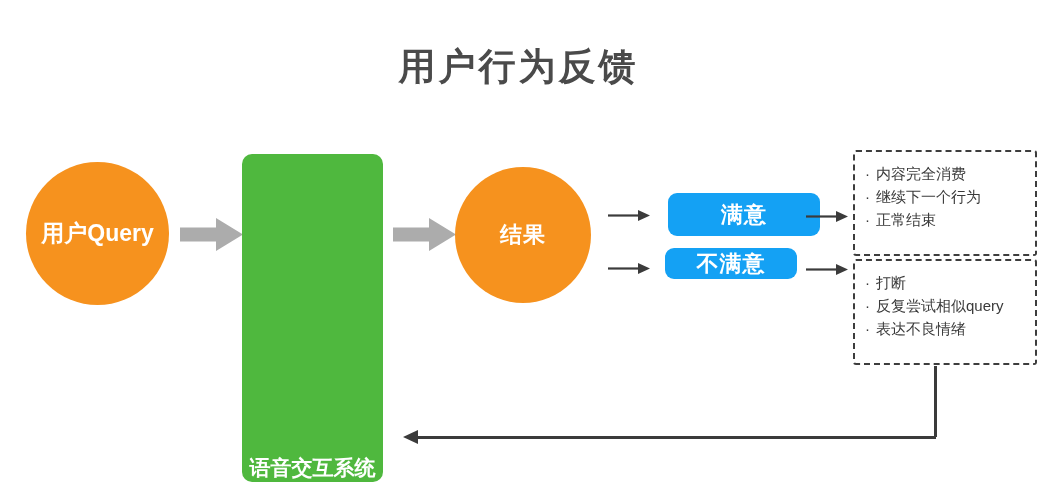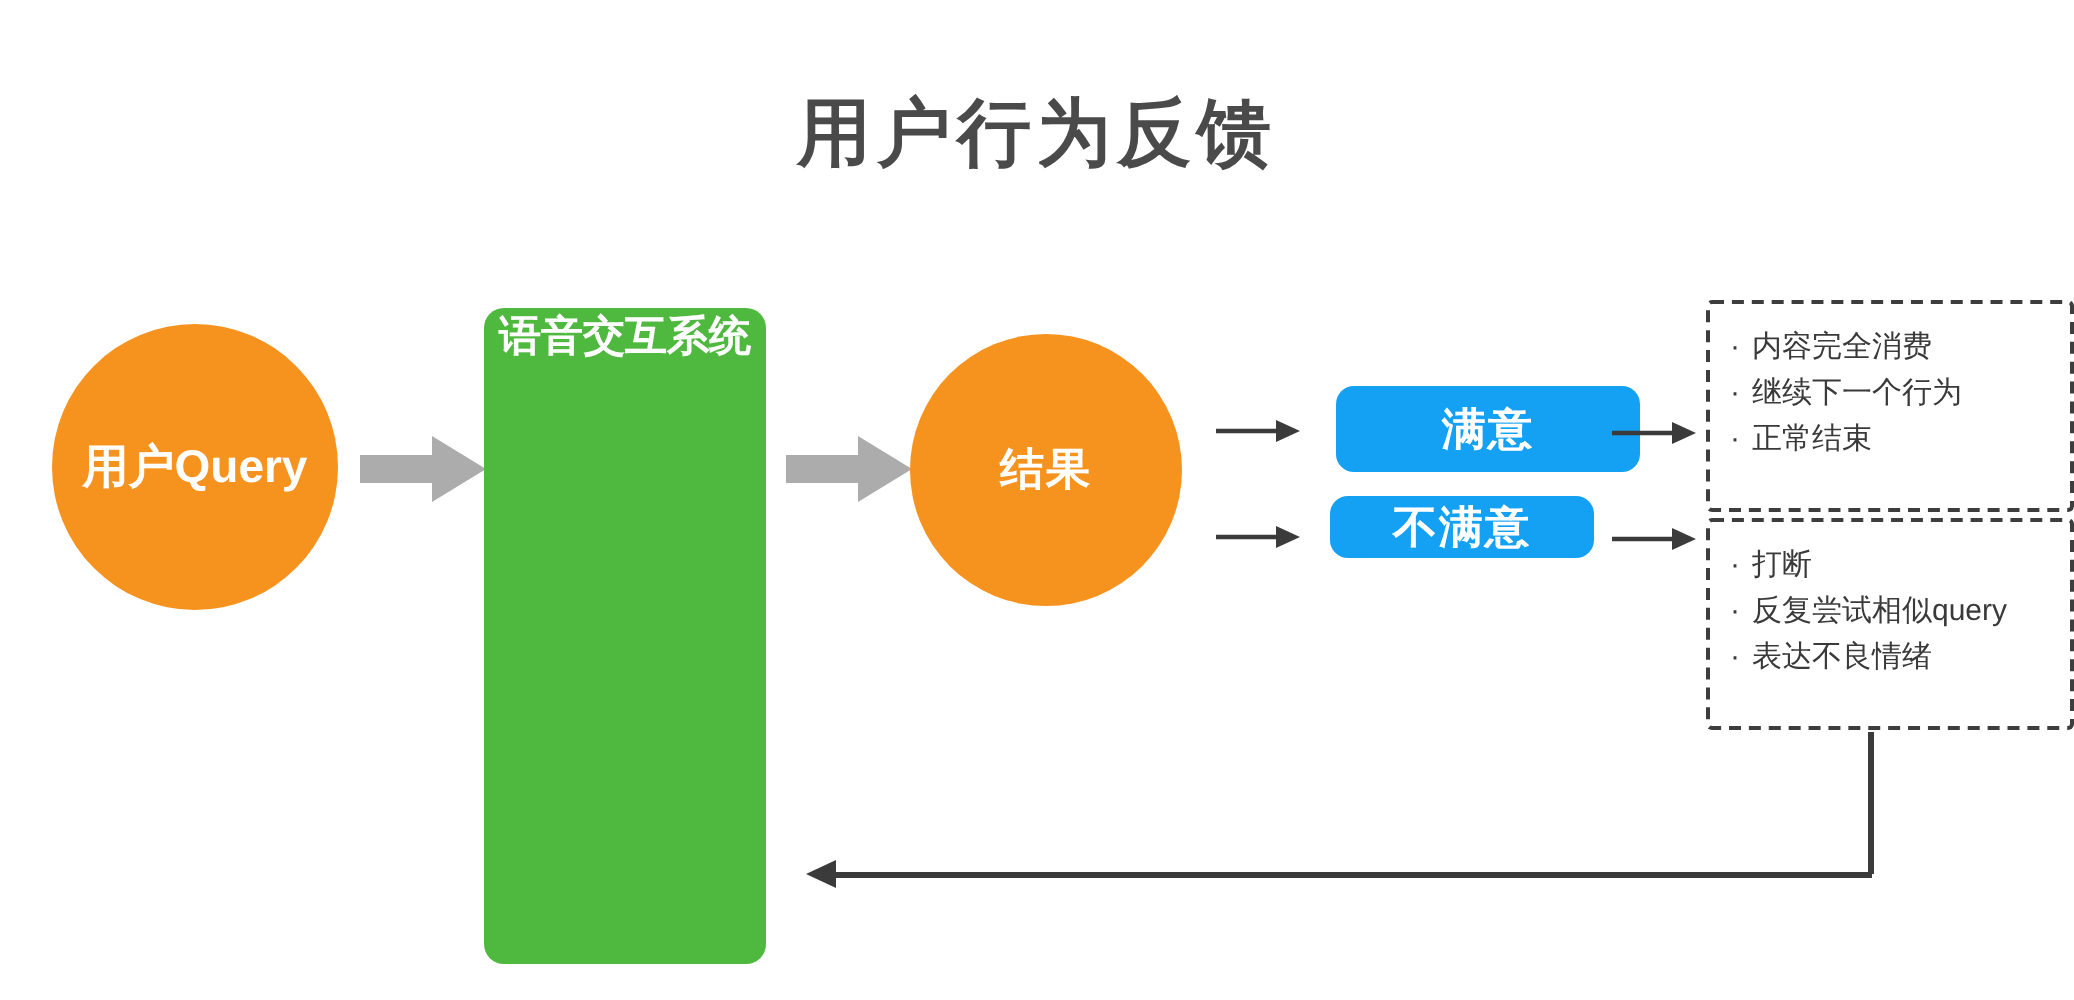--- a/index.html
+++ b/index.html
@@ -23,21 +23,21 @@
     background:#f6921e;border-radius:50%;
     display:flex;align-items:center;justify-content:center;
     color:#fff;font-weight:bold;
   }
   .circle.c1{left:26px;top:162px;width:143px;height:143px;font-size:23px;}
   .circle.c2{left:455px;top:167px;width:136px;height:136px;font-size:22px;letter-spacing:1px;}
   
   .system{
     left:242px;top:154px;width:141px;height:328px;
     background:#4fb83e;border-radius:10px;
-    display:flex;align-items:flex-start;justify-content:center;
+    display:flex;align-items:flex-end;justify-content:center;
     color:#fff;font-weight:bold;font-size:21px;
   }
   
   .bluebox{
     background:#14a1f4;border-radius:9px;
     display:flex;align-items:center;justify-content:center;
     color:#fff;font-weight:bold;font-size:22px;letter-spacing:1px;
   }
   .bluebox.b1{left:668px;top:193px;width:152px;height:43px;}
   .bluebox.b2{left:665px;top:248px;width:132px;height:31px;}

